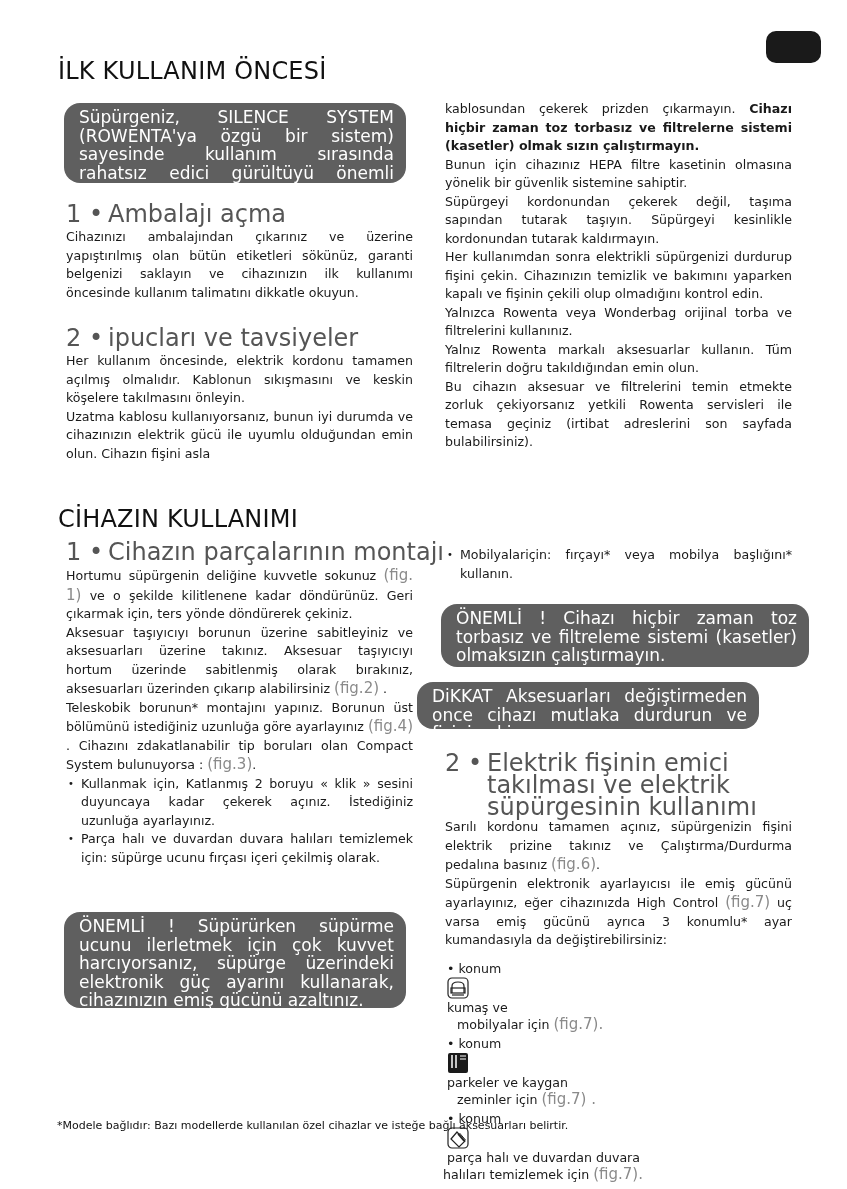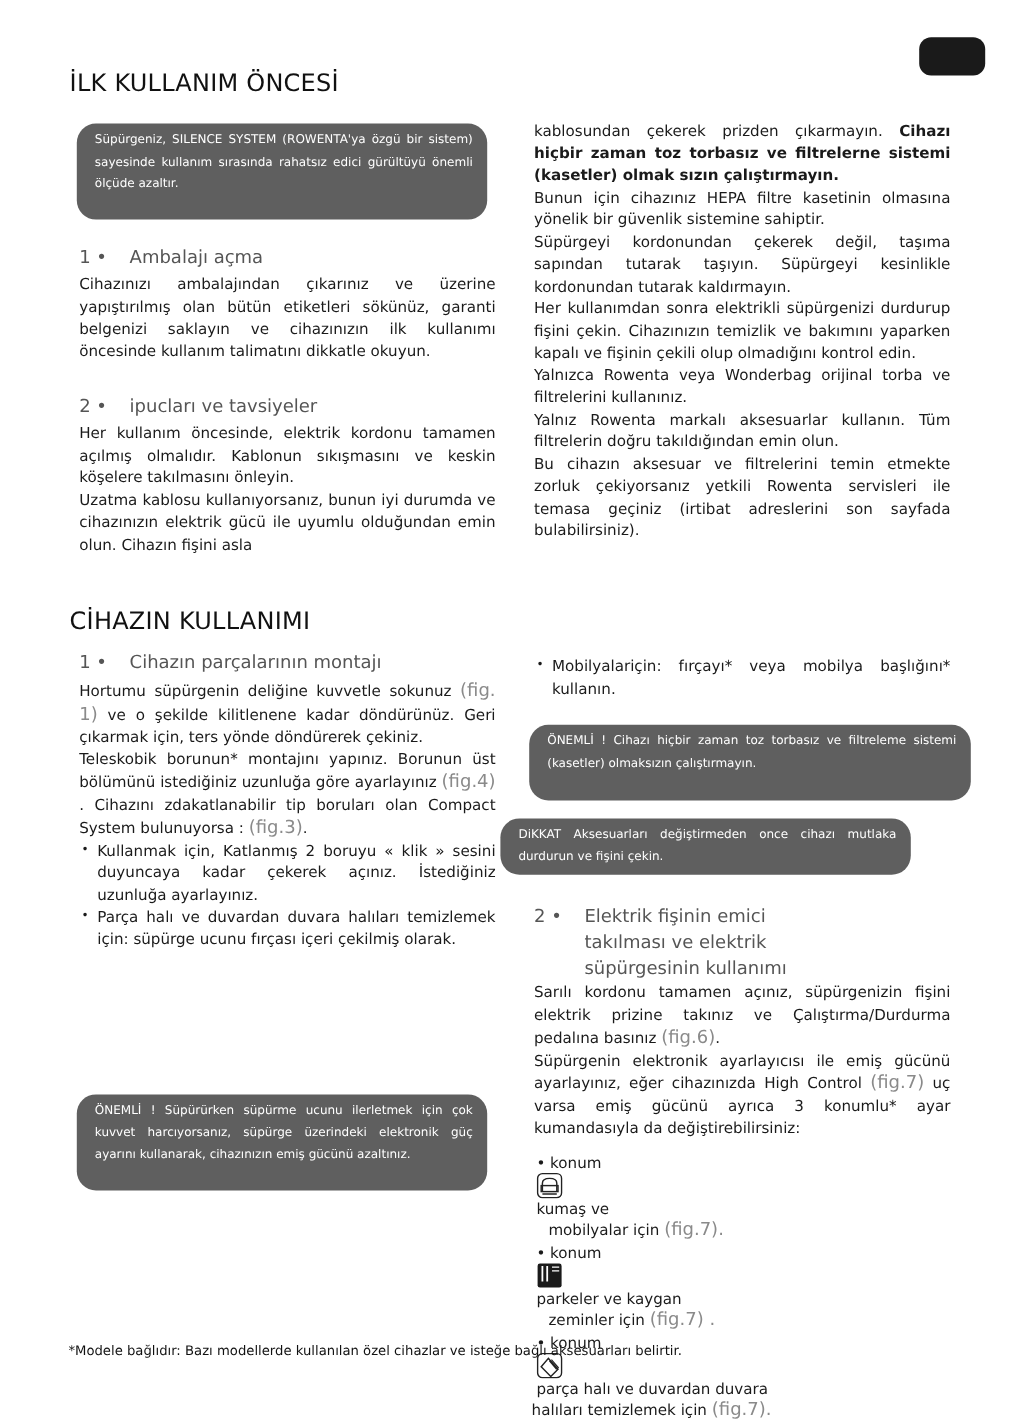--- a/index.html
+++ b/index.html
@@ -1,26 +1,26 @@
 <!DOCTYPE html>
 <html><head>
 <meta charset="utf-8">
 <style>
   html, body { margin: 0; padding: 0; background: #ffffff; }
   body { width: 847px; height: 1189px; position: relative; overflow: hidden;
          font-family: "DejaVu Sans", "Liberation Sans", sans-serif; color: #1a1a1a; }
   .abs { position: absolute; }
   .lang-tab { left: 766px; top: 31px; width: 55px; height: 32px; background: #1a1a1a; border-radius: 10px; }
-  .main-heading { font-size: 20px; font-weight: normal; letter-spacing: 0.2px; color: #111; margin: 0; }
-  .sub-heading { font-size: 15px; color: #555; margin: 0; font-weight: normal; line-height: 22px; }
+  .main-heading { font-size: 24px; font-weight: normal; letter-spacing: 0.2px; color: #111; margin: 0; }
+  .sub-heading { font-size: 24px; color: #555; margin: 0; font-weight: normal; line-height: 22px; }
   .sub-heading .num { display: inline-block; width: 42px; }
   .col { width: 347px; font-size: 12.6px; line-height: 18.5px; text-align: justify; }
   .col p { margin: 0; }
   .box { background: #5f5f5f; color: #fff; border-radius: 16px; padding: 5px 12px 5px 15px;
-         font-size: 10px; line-height: 18.5px; text-align: justify; box-sizing: border-box; }
+         font-size: 17px; line-height: 18.5px; text-align: justify; box-sizing: border-box; }
   .fig { color: #8a8a8a; font-size: 15px; }
   .bullet { position: relative; padding-left: 15px; }
   .bullet::before { content: "•"; position: absolute; left: 2px; top: 0; font-size: 10px; }
   .bold { font-weight: bold; }
   .konum-row { display: flex; align-items: flex-start; font-size: 12.6px; line-height: 17px; flex-direction: column; }
   .konum-row .lbl { width: 68px; }
   .konum-row .ic { width: 24px; height: 22px; margin-right: 17px; }
   .footnote { font-size: 11px; color: #111; }
 </style>
 </head>
@@ -58,26 +58,27 @@
 </div>
 
 <h1 class="abs main-heading" style="left:58px; top:505px;">CİHAZIN KULLANIMI</h1>
 
 <h2 class="abs sub-heading" style="left:66px; top:541px;">
   <span class="num">1 •</span><span>Cihazın parçalarının montajı</span>
 </h2>
 
 <div class="abs col" style="left:66px; top:566px;">
   <p><span>Hortumu süpürgenin deliğine kuvvetle sokunuz</span> <span class="fig">(fig. 1)</span> <span>ve o şekilde kilitlenene kadar döndürünüz. Geri çıkarmak için, ters yönde döndürerek çekiniz.</span></p>
+  <p><span>Aksesuar taşıyıcıyı borunun üzerine sabitleyiniz ve aksesuarları üzerine takınız. Aksesuar taşıyıcıyı hortum üzerinde sabitlenmiş olarak bırakınız, aksesuarları üzerinden çıkarıp alabilirsiniz</span> <span class="fig">(fig.2)</span> <span>.</span></p>
   <p><span>Teleskobik borunun* montajını yapınız. Borunun üst bölümünü istediğiniz uzunluğa göre ayarlayınız</span> <span class="fig">(fig.4)</span> <span>. Cihazını zdakatlanabilir tip boruları olan Compact System bulunuyorsa :</span> <span class="fig">(fig.3)</span><span>.</span></p>
   <p class="bullet">Kullanmak için, Katlanmış 2 boruyu « klik » sesini duyuncaya kadar çekerek açınız. İstediğiniz uzunluğa ayarlayınız.</p>
   <p class="bullet">Parça halı ve duvardan duvara halıları temizlemek için: süpürge ucunu fırçası içeri çekilmiş olarak.</p>
 </div>
 
-<div class="abs box" style="left:64px; top:912px; width:342px; height:80px;">ÖNEMLİ ! Süpürürken süpürme ucunu ilerletmek için çok kuvvet harcıyorsanız, süpürge üzerindeki elektronik güç ayarını kullanarak, cihazınızın emiş gücünü azaltınız.</div>
+<div class="abs box" style="left:64px; top:912px; width:342px; height:96px;">ÖNEMLİ ! Süpürürken süpürme ucunu ilerletmek için çok kuvvet harcıyorsanız, süpürge üzerindeki elektronik güç ayarını kullanarak, cihazınızın emiş gücünü azaltınız.</div>
 
 <div class="abs col" style="left:66px; top:996px;">
 </div>
 
 <div class="abs col" style="left:445px; top:546px;">
   <p class="bullet">Mobilyalariçin: fırçayı* veya mobilya başlığını* kullanın.</p>
 </div>
 
 <div class="abs box" style="left:441px; top:604px; width:368px; height:63px;">ÖNEMLİ ! Cihazı hiçbir zaman toz torbasız ve filtreleme sistemi (kasetler) olmaksızın çalıştırmayın.</div>
 

